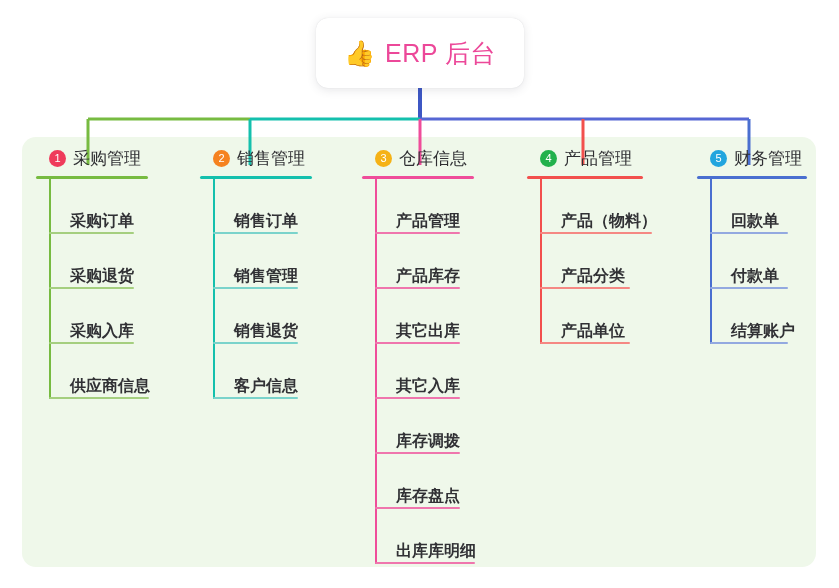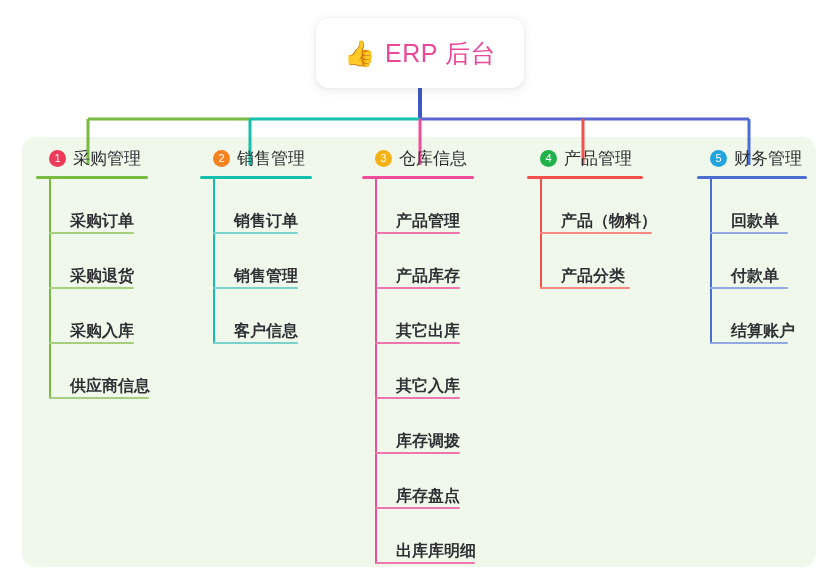--- a/index.html
+++ b/index.html
@@ -203,20 +203,24 @@
           <div class="spine" style="background: rgb(20, 192, 173);"></div>
           <div class="leaf">
             <span class="leaf-text">销售订单</span>
             <div class="leaf-rule" style="background: rgb(122, 211, 203); width: 85px;"></div>
           </div>
           <div class="leaf">
             <span class="leaf-text">销售管理</span>
             <div class="leaf-rule" style="background: rgb(122, 211, 203); width: 85px;"></div>
           </div>
           <div class="leaf">
+            <span class="leaf-text">销售退货</span>
+            <div class="leaf-rule" style="background: rgb(122, 211, 203); width: 85px;"></div>
+          </div>
+          <div class="leaf">
             <span class="leaf-text">客户信息</span>
             <div class="leaf-rule" style="background: rgb(122, 211, 203); width: 85px;"></div>
           </div>
         </div>
       </div>
       <div class="column" style="left: 362px; top: 146px; width: 150px;">
         <div class="col-head">
           <span class="badge" style="background: rgb(245, 178, 22);">3</span>
           <span class="col-title">仓库信息</span>
         </div>
@@ -262,20 +266,24 @@
         <div class="leaf-wrap">
           <div class="spine" style="background: rgb(242, 80, 77);"></div>
           <div class="leaf">
             <span class="leaf-text">产品（物料）</span>
             <div class="leaf-rule" style="background: rgb(245, 136, 131); width: 112px;"></div>
           </div>
           <div class="leaf">
             <span class="leaf-text">产品分类</span>
             <div class="leaf-rule" style="background: rgb(245, 136, 131); width: 90px;"></div>
           </div>
+          <div class="leaf">
+            <span class="leaf-text">产品单位</span>
+            <div class="leaf-rule" style="background: rgb(245, 136, 131); width: 90px;"></div>
+          </div>
         </div>
       </div>
       <div class="column" style="left: 697px; top: 146px; width: 140px;">
         <div class="col-head">
           <span class="badge" style="background: rgb(34, 165, 222);">5</span>
           <span class="col-title">财务管理</span>
         </div>
         <div class="head-rule" style="background: rgb(74, 111, 208); width: 110px;"></div>
         <div class="leaf-wrap">
           <div class="spine" style="background: rgb(74, 111, 208);"></div>

